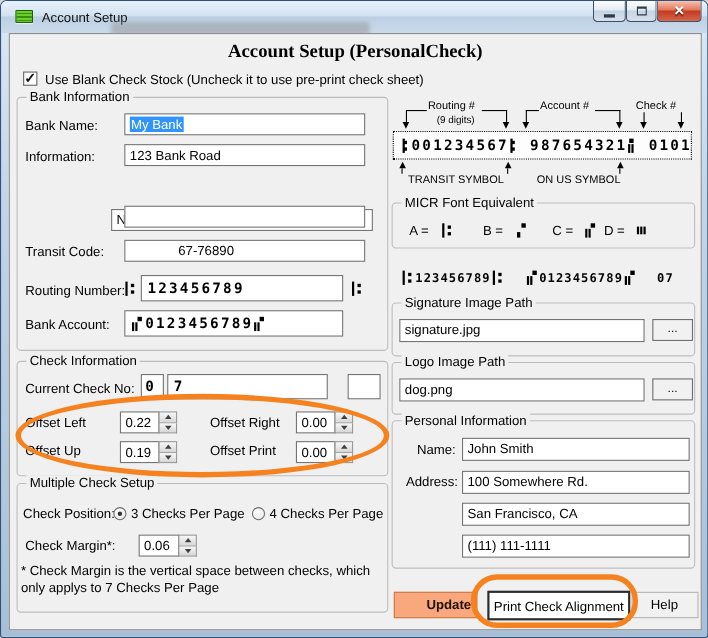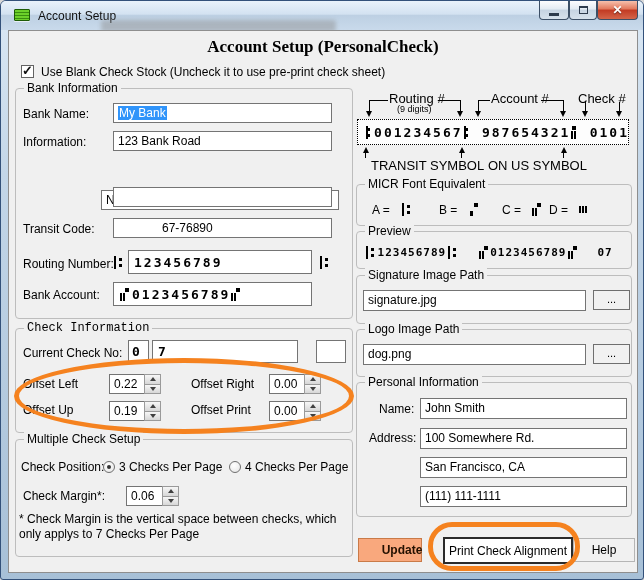--- a/index.html
+++ b/index.html
@@ -81,21 +81,21 @@
   .ms-d i:nth-child(2){left:3px;top:3px;width:2px;height:7px;}
   .ms-d i:nth-child(3){left:6px;top:3px;width:2px;height:7px;}
   .micr-sym{position:absolute;}
   
   .dln{position:absolute;background:#000;}
   .arr{position:absolute;width:0;height:0;border-left:3px solid transparent;border-right:3px solid transparent;}
   .arr.down{border-top:6px solid #000;}
   .arr.up{border-bottom:6px solid #000;}
   #micr-line-box{position:absolute;left:356px;top:118px;width:272px;height:26px;
     border:1px dotted #000;background:#fdfdfd;display:flex;align-items:center;padding-left:6px;}
-  .diag-lbl{position:absolute;font-size:13px;white-space:nowrap;}
+  .diag-lbl{position:absolute;font-size:10px;white-space:nowrap;}
   
   .ann{position:absolute;border:5px solid #F5821F;pointer-events:none;}
   #ann-offsets{border-radius:50%;}
   #ann-pca{border-radius:24px;}
 </style>
 </head>
 <body>
 
 <div id="stage">
 
@@ -176,21 +176,21 @@
       <span class="md">7</span>
       <span class="md">8</span>
       <span class="md">9</span>
       <span class="ms ms-c">
         <i></i>
         <i></i>
         <i></i>
       </span>
     </div>
 
-  <div class="grp" style="left:14px;top:327px;width:338px;height:105px;font-family:Liberation Mono, monospace;">
+  <div class="grp" style="left:14px;top:327px;width:338px;height:105px;">
     <span class="gt">Check Information</span>
   </div>
   <div class="lbl" style="left:22px;top:345px;">Current Check No:</div>
   <div class="tf micr" style="left:127px;top:339px;width:21px;height:23px;padding:2px 2px;">
       <span class="md">0</span>
     </div>
   <div class="tf micr" style="left:151px;top:339px;width:146px;height:23px;">
       <span class="md">7</span>
     </div>
   <div class="tf micr" style="left:315px;top:339px;width:30px;height:23px;"></div>
@@ -359,23 +359,20 @@
     </div>
   <div class="lbl" style="left:548px;top:202px;">D =</div>
   <div class="micr micr-sym" style="left:576px;top:202px;">
       <span class="ms ms-d">
         <i></i>
         <i></i>
         <i></i>
       </span>
     </div>
 
-  <div class="grp" style="left:355px;top:230px;width:276px;height:38px;">
-    <span class="gt">Preview</span>
-  </div>
   <div class="micr small" style="position:absolute;left:363px;top:245px;">
       <span class="ms ms-a">
         <i></i>
         <i></i>
         <i></i>
       </span>
       <span class="md">1</span>
       <span class="md">2</span>
       <span class="md">3</span>
       <span class="md">4</span>
@@ -432,20 +429,20 @@
   <div class="grp" style="left:355px;top:381px;width:276px;height:135px;">
     <span class="gt">Personal Information</span>
   </div>
   <div class="lbl" style="left:378px;top:401px;">Name:</div>
   <div class="tf" style="left:419px;top:397px;width:207px;height:21px;">John Smith</div>
   <div class="lbl" style="left:368px;top:430px;">Address:</div>
   <div class="tf" style="left:419px;top:427px;width:207px;height:21px;">100 Somewhere Rd.</div>
   <div class="tf" style="left:419px;top:456px;width:207px;height:21px;">San Francisco, CA</div>
   <div class="tf" style="left:419px;top:485px;width:207px;height:21px;">(111) 111-1111</div>
 
-  <div id="btn-update" class="btn" style="left:357px;top:537px;width:64px;height:24px;padding-left:24px;">Update</div>
+  <div id="btn-update" class="btn" style="left:357px;top:537px;width:76px;height:24px;padding-left:24px;">Update</div>
   <div id="btn-pca" class="btn" style="left:442px;top:536px;width:130px;height:27px;">Print Check Alignment</div>
   <div id="btn-help" class="btn" style="left:572px;top:537px;width:62px;height:24px;">Help</div>
 
   <div id="ann-offsets" class="ann" style="left:13px;top:357px;width:340px;height:76px;"></div>
   <div id="ann-pca" class="ann" style="left:427px;top:521px;width:152px;height:49px;"></div>
 
 </div>
 
 </body></html>

